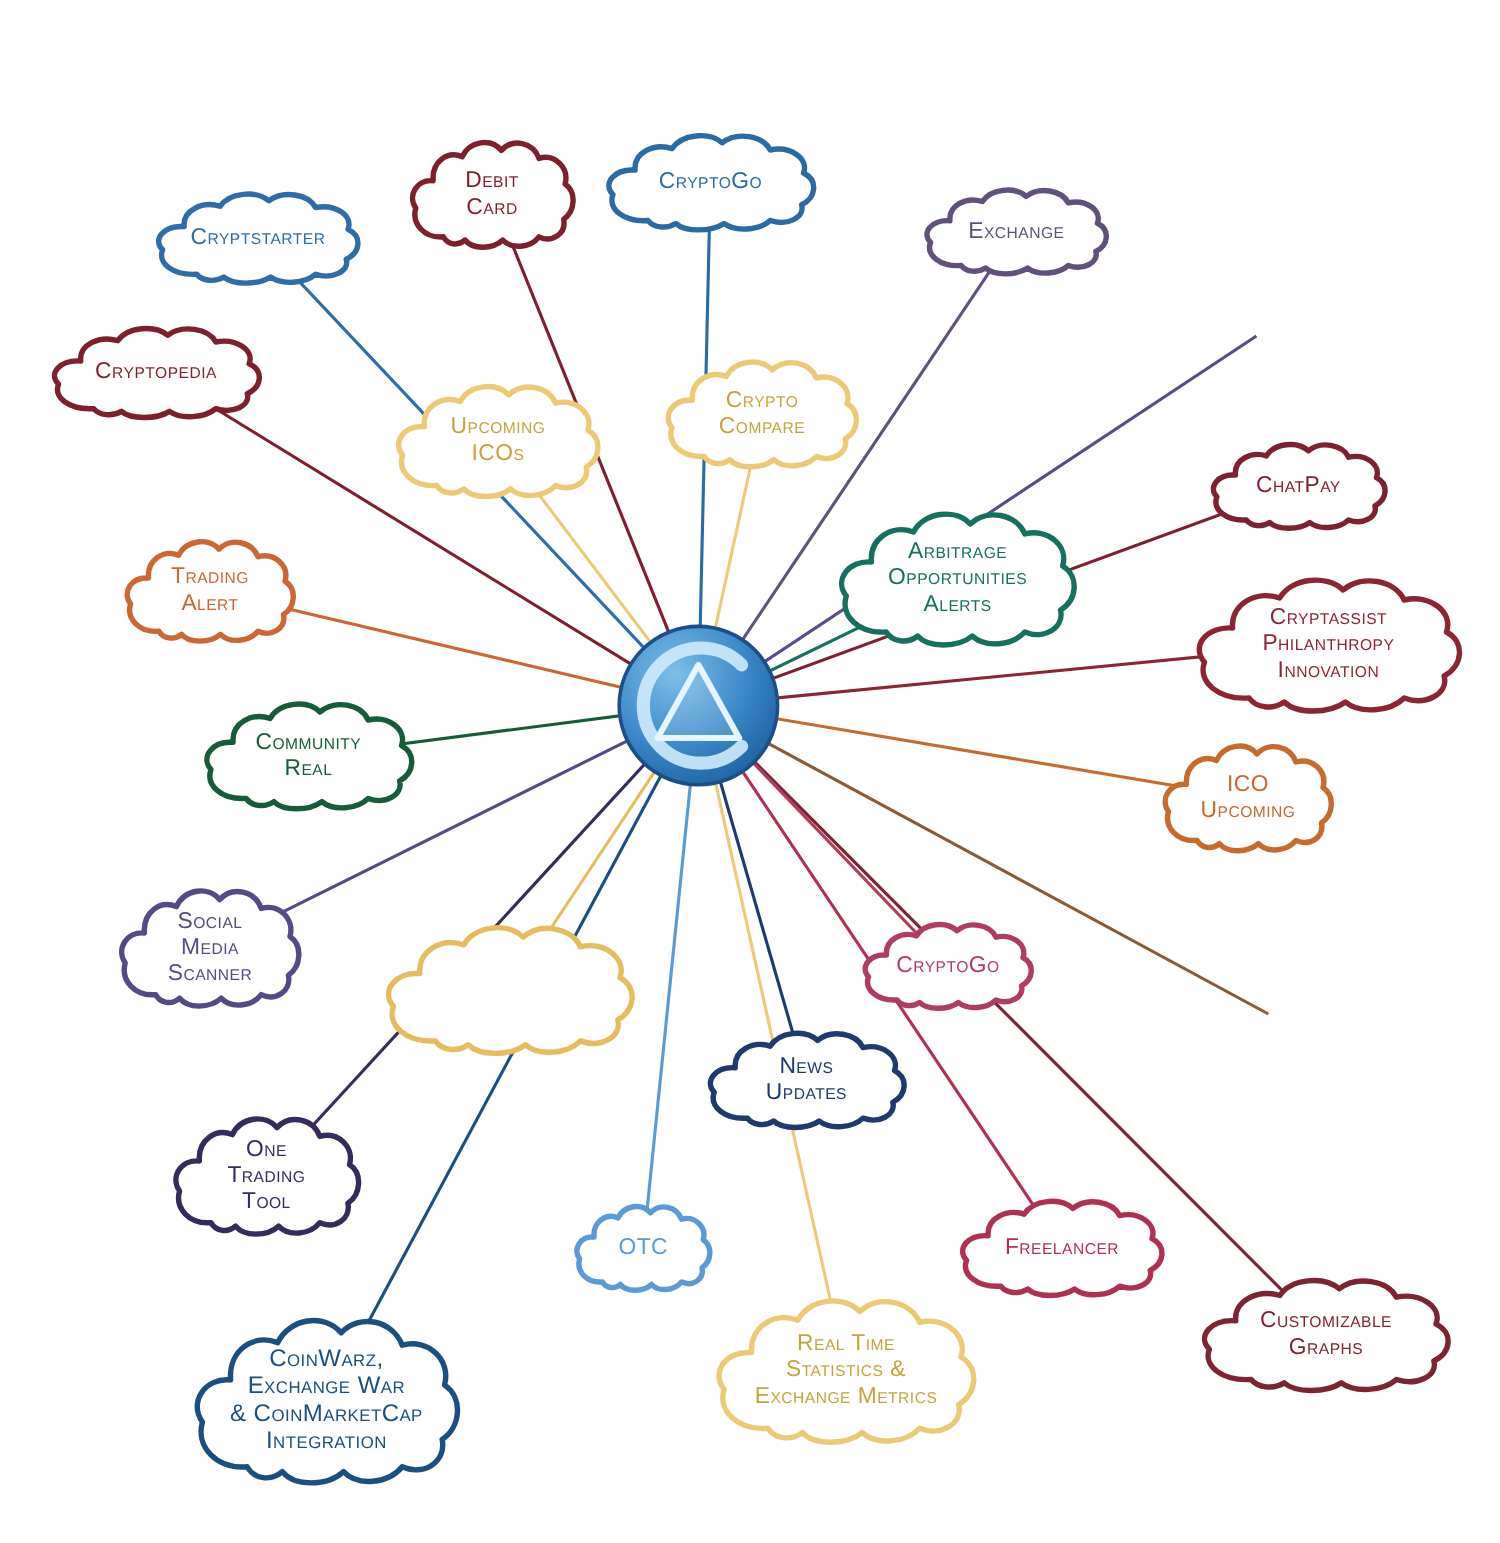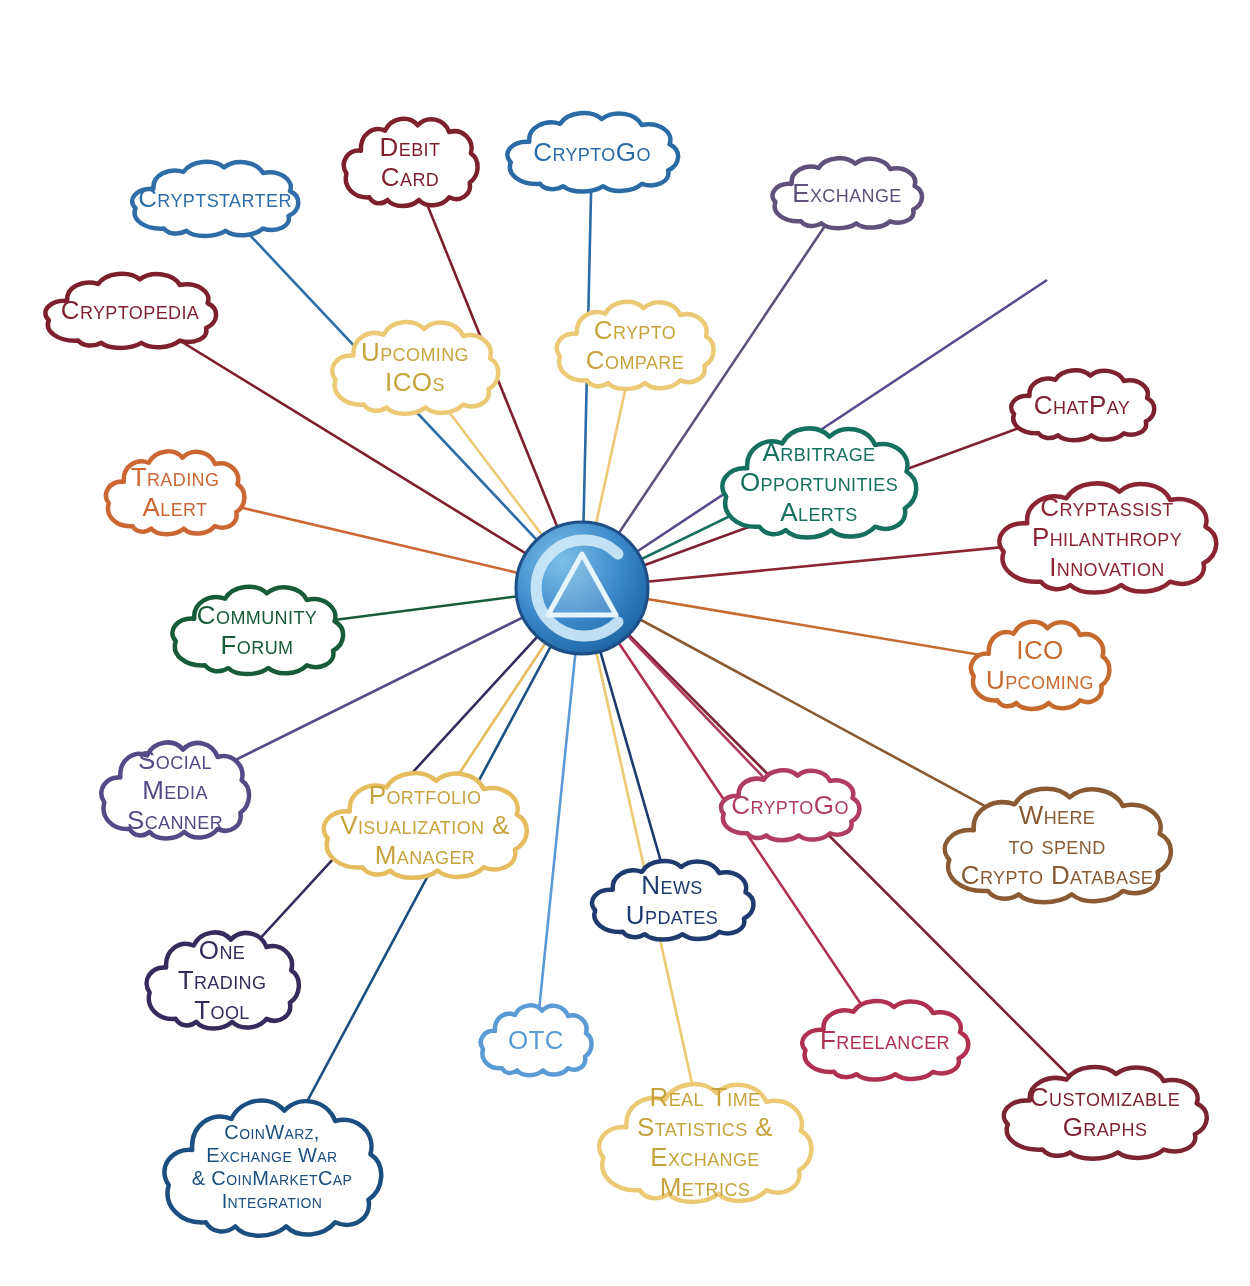--- a/index.html
+++ b/index.html
@@ -31,21 +31,21 @@
     stroke-linejoin:round;
   }
   .cloud-node .label{
     position:relative;
     z-index:1;
     text-align:center;
     font-variant:small-caps;
     white-space:pre-line;
     letter-spacing:0.4px;
     line-height:1.16;
-    font-size:26px;
+    font-size:19px;
     font-weight:500;
     padding:0 12px;
   }
   .logo{
     position:absolute;
     z-index:3;
   }
 </style>
 </head>
 <body>
@@ -229,39 +229,20 @@
                  C 206 24, 226 42, 220 62
                  C 236 72, 234 96, 218 106
                  C 222 124, 202 136, 184 128
                  C 172 142, 146 144, 134 132
                  C 120 144, 92 144, 82 132
                  C 72 140, 58 138, 52 128 Z"></path>
       </svg>
       <div class="label" style="color: rgb(198, 106, 46);">ICO
 Upcoming</div>
     </div>
-    <div class="cloud-node" style="left: 934.5px; top: 780px; width: 245px; height: 130px; color: rgb(138, 90, 51);">
-      <svg class="cloud" viewBox="0 0 240 150" preserveAspectRatio="none">
-        <path d="M 52 128
-                 C 26 130, 8 112, 14 92
-                 C 2 76, 16 56, 38 58
-                 C 36 34, 58 20, 78 28
-                 C 88 8, 118 4, 132 20
-                 C 148 4, 176 10, 184 30
-                 C 206 24, 226 42, 220 62
-                 C 236 72, 234 96, 218 106
-                 C 222 124, 202 136, 184 128
-                 C 172 142, 146 144, 134 132
-                 C 120 144, 92 144, 82 132
-                 C 72 140, 58 138, 52 128 Z"></path>
-      </svg>
-      <div class="label" style="color: rgb(138, 90, 51);">Where
-to spend
-Crypto Database</div>
-    </div>
     <div class="cloud-node" style="left: 995px; top: 1059.5px; width: 220px; height: 105px; color: rgb(125, 36, 51); align-items: center;">
       <svg class="cloud" viewBox="0 0 240 150" preserveAspectRatio="none">
         <path d="M 52 128
                  C 26 130, 8 112, 14 92
                  C 2 76, 16 56, 38 58
                  C 36 34, 58 20, 78 28
                  C 88 8, 118 4, 132 20
                  C 148 4, 176 10, 184 30
                  C 206 24, 226 42, 220 62
                  C 236 72, 234 96, 218 106
@@ -408,23 +389,20 @@
                  C 36 34, 58 20, 78 28
                  C 88 8, 118 4, 132 20
                  C 148 4, 176 10, 184 30
                  C 206 24, 226 42, 220 62
                  C 236 72, 234 96, 218 106
                  C 222 124, 202 136, 184 128
                  C 172 142, 146 144, 134 132
                  C 120 144, 92 144, 82 132
                  C 72 140, 58 138, 52 128 Z"></path>
       </svg>
-      <div class="label" style="color: rgb(199, 164, 59);">Portfolio
-Visualization &amp;
-Manager</div>
     </div>
     <div class="cloud-node" style="left: 95px; top: 735px; width: 160px; height: 110px; color: rgb(86, 74, 134);">
       <svg class="cloud" viewBox="0 0 240 150" preserveAspectRatio="none">
         <path d="M 52 128
                  C 26 130, 8 112, 14 92
                  C 2 76, 16 56, 38 58
                  C 36 34, 58 20, 78 28
                  C 88 8, 118 4, 132 20
                  C 148 4, 176 10, 184 30
                  C 206 24, 226 42, 220 62
@@ -447,21 +425,21 @@
                  C 88 8, 118 4, 132 20
                  C 148 4, 176 10, 184 30
                  C 206 24, 226 42, 220 62
                  C 236 72, 234 96, 218 106
                  C 222 124, 202 136, 184 128
                  C 172 142, 146 144, 134 132
                  C 120 144, 92 144, 82 132
                  C 72 140, 58 138, 52 128 Z"></path>
       </svg>
       <div class="label" style="color: rgb(23, 92, 56);">Community
-Forum</div>
+Real</div>
     </div>
     <div class="cloud-node" style="left: 100px; top: 444.5px; width: 150px; height: 95px; color: rgb(204, 102, 51);">
       <svg class="cloud" viewBox="0 0 240 150" preserveAspectRatio="none">
         <path d="M 52 128
                  C 26 130, 8 112, 14 92
                  C 2 76, 16 56, 38 58
                  C 36 34, 58 20, 78 28
                  C 88 8, 118 4, 132 20
                  C 148 4, 176 10, 184 30
                  C 206 24, 226 42, 220 62
@@ -503,21 +481,21 @@
                  C 206 24, 226 42, 220 62
                  C 236 72, 234 96, 218 106
                  C 222 124, 202 136, 184 128
                  C 172 142, 146 144, 134 132
                  C 120 144, 92 144, 82 132
                  C 72 140, 58 138, 52 128 Z"></path>
       </svg>
       <div class="label" style="color: rgb(199, 164, 59);">Crypto
 Compare</div>
     </div>
-    <div class="cloud-node" style="left: 714px; top: 419.5px; width: 210px; height: 125px; color: rgb(21, 112, 96);">
+    <div class="cloud-node" style="left: 693px; top: 419.5px; width: 210px; height: 125px; color: rgb(21, 112, 96);">
       <svg class="cloud" viewBox="0 0 240 150" preserveAspectRatio="none">
         <path d="M 52 128
                  C 26 130, 8 112, 14 92
                  C 2 76, 16 56, 38 58
                  C 36 34, 58 20, 78 28
                  C 88 8, 118 4, 132 20
                  C 148 4, 176 10, 184 30
                  C 206 24, 226 42, 220 62
                  C 236 72, 234 96, 218 106
                  C 222 124, 202 136, 184 128

